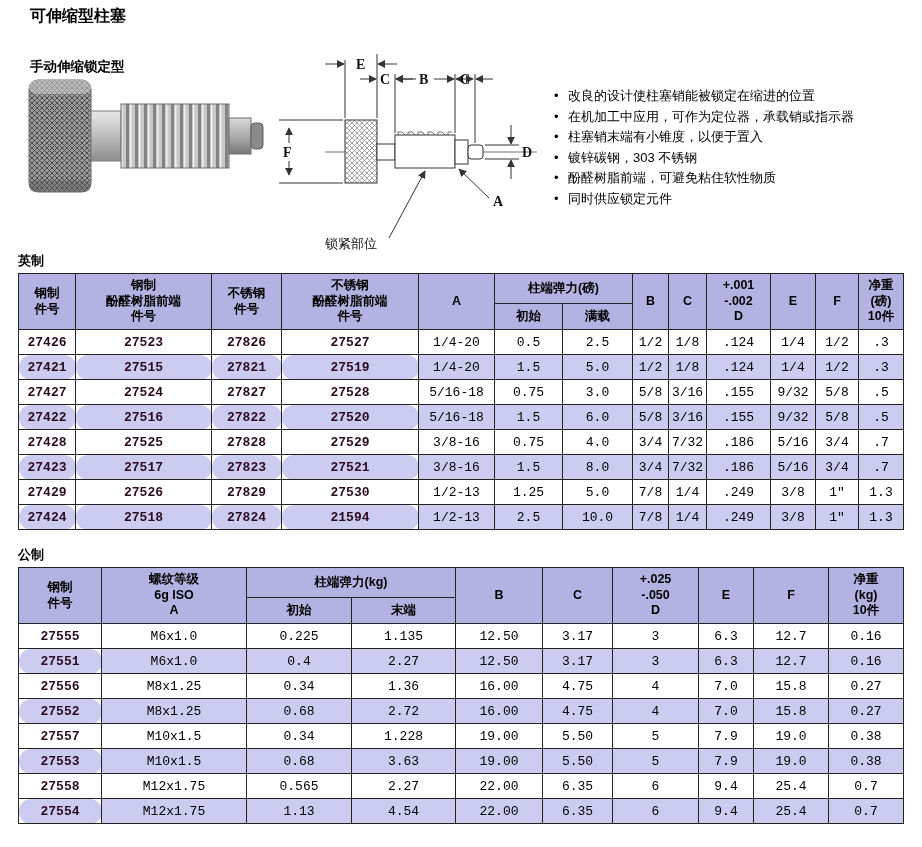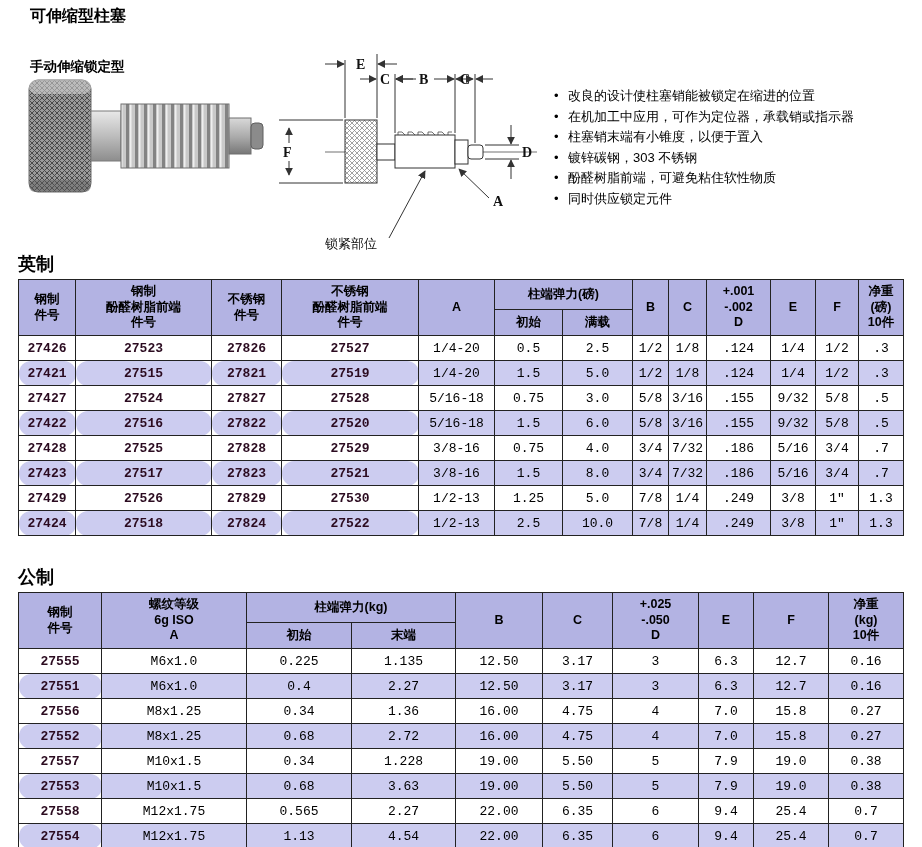--- a/index.html
+++ b/index.html
@@ -15,23 +15,23 @@
     font-family:"Liberation Sans",sans-serif;color:#000;
   }
   .top{position:relative;width:922px;height:252px;margin-left:12px;}
   .page-title{position:absolute;left:18px;top:6px;font-size:16px;font-weight:bold;}
   .sub-title{position:absolute;left:18px;top:58px;font-size:13.5px;font-weight:bold;}
   .photo{position:absolute;left:15px;top:78px;}
   .diagram{position:absolute;left:255px;top:48px;}
   .features{position:absolute;left:540px;top:86px;width:382px;margin:0;padding:0;list-style:none;}
   .features li{font-size:13px;line-height:20.5px;padding-left:16px;position:relative;}
   .features li::before{content:"•";position:absolute;left:2px;top:0;font-size:13px;}
-  .section-label{font-size:18px;font-weight:bold;margin:0 0 3px 18px;}
+  .section-label{font-size:13px;font-weight:bold;margin:0 0 3px 18px;}
   .tbl-wrap-imperial{margin-top:0px;}
-  .tbl-wrap-metric{margin-top:29px;}
+  .tbl-wrap-metric{margin-top:16px;}
   table{border-collapse:collapse;table-layout:fixed;width:885px;margin-left:18px;}
   th,td{border:1px solid var(--border);text-align:center;vertical-align:middle;padding:0 1px;overflow:hidden;}
   th{
     background:var(--header-bg);font-weight:bold;font-size:12.5px;line-height:1.25;
     white-space:pre-line;font-family:"Liberation Sans",sans-serif;
   }
   tr.hrow1 th{height:30px;}
   tr.hrow2 th{height:26px;}
   td{font-family:"Liberation Mono","DejaVu Sans Mono",monospace;font-size:13px;height:25px;background:#fff;}
   tr.alt td{background:var(--alt-row);}
@@ -303,21 +303,21 @@
           <td>1/4</td>
           <td>.249</td>
           <td>3/8</td>
           <td>1″</td>
           <td>1.3</td>
         </tr>
         <tr class="alt">
           <td class="pn">27424</td>
           <td class="pn">27518</td>
           <td class="pn">27824</td>
-          <td class="pn">27522</td>
+          <td class="pn">21594</td>
           <td>1/2-13</td>
           <td>2.5</td>
           <td>10.0</td>
           <td>7/8</td>
           <td>1/4</td>
           <td>.249</td>
           <td>3/8</td>
           <td>1″</td>
           <td>1.3</td>
         </tr>

